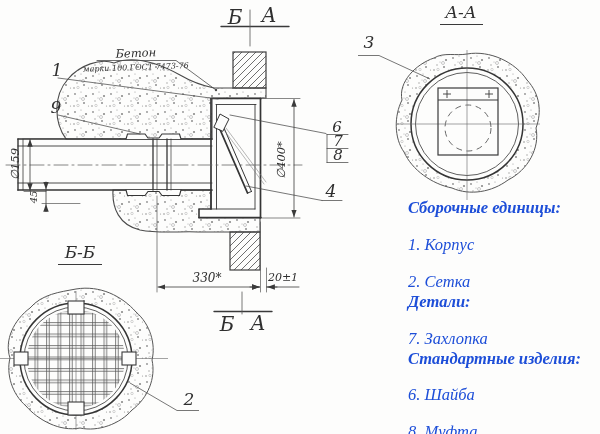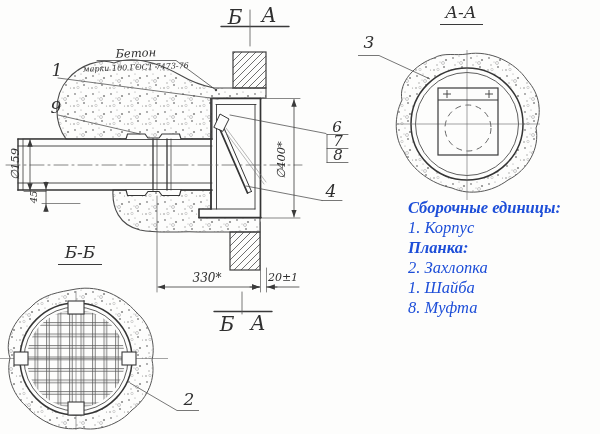--- a/index.html
+++ b/index.html
@@ -3,21 +3,21 @@
 <meta charset="utf-8">
 <style>
   html,body{margin:0;padding:0;background:#fff;}
   .stage{position:relative;width:600px;height:434px;background:#fdfdfc;overflow:hidden;
          font-family:"DejaVu Serif","Liberation Serif",serif;}
   .stage svg{position:absolute;left:0;top:0;}
   .parts{position:absolute;left:408px;top:198px;width:185px;color:#1d4ed8;
          font-family:"Liberation Serif","DejaVu Serif",serif;
          font-size:16.5px;line-height:19.9px;font-style:italic;}
   .pl-h{font-weight:bold;}
-  .pl-i{font-weight:normal;}
+  .pl-i{font-weight:normal;margin-top:17px;}
   text{fill:#2f2f2f;}
   .dwgtxt{font-family:"DejaVu Serif","Liberation Serif",serif;font-style:italic;}
 </style>
 </head>
 <body>
 
 <div class="stage">
 <svg width="600" height="434" viewBox="0 0 600 434">
   <defs>
     <marker id="arr" viewBox="0 0 10 10" refX="9.2" refY="5" markerWidth="10" markerHeight="10" orient="auto-start-reverse">
@@ -191,18 +191,20 @@
       <rect x="122" y="352" width="14" height="13"></rect>
     </g>
     <text class="dwgtxt" x="189" y="405" font-size="17" text-anchor="middle">2</text>
     <path d="M199,410.5 H177 L130,383" stroke="#4a4a4a" stroke-width="0.75" fill="none"></path>
   </g>
 </svg>
 
   <div class="parts">
     <div class="pl-h">Сборочные единицы:</div>
     <div class="pl-i">1. Корпус</div>
-    <div class="pl-h">Планка:</div>
-    <div class="pl-i">2. Захлопка</div>
-    <div class="pl-i">1. Шайба</div>
+    <div class="pl-i">2. Сетка</div>
+    <div class="pl-h">Детали:</div>
+    <div class="pl-i">7. Захлопка</div>
+    <div class="pl-h">Стандартные изделия:</div>
+    <div class="pl-i">6. Шайба</div>
     <div class="pl-i">8. Муфта</div>
   </div>
 </div>
 
 </body></html>

